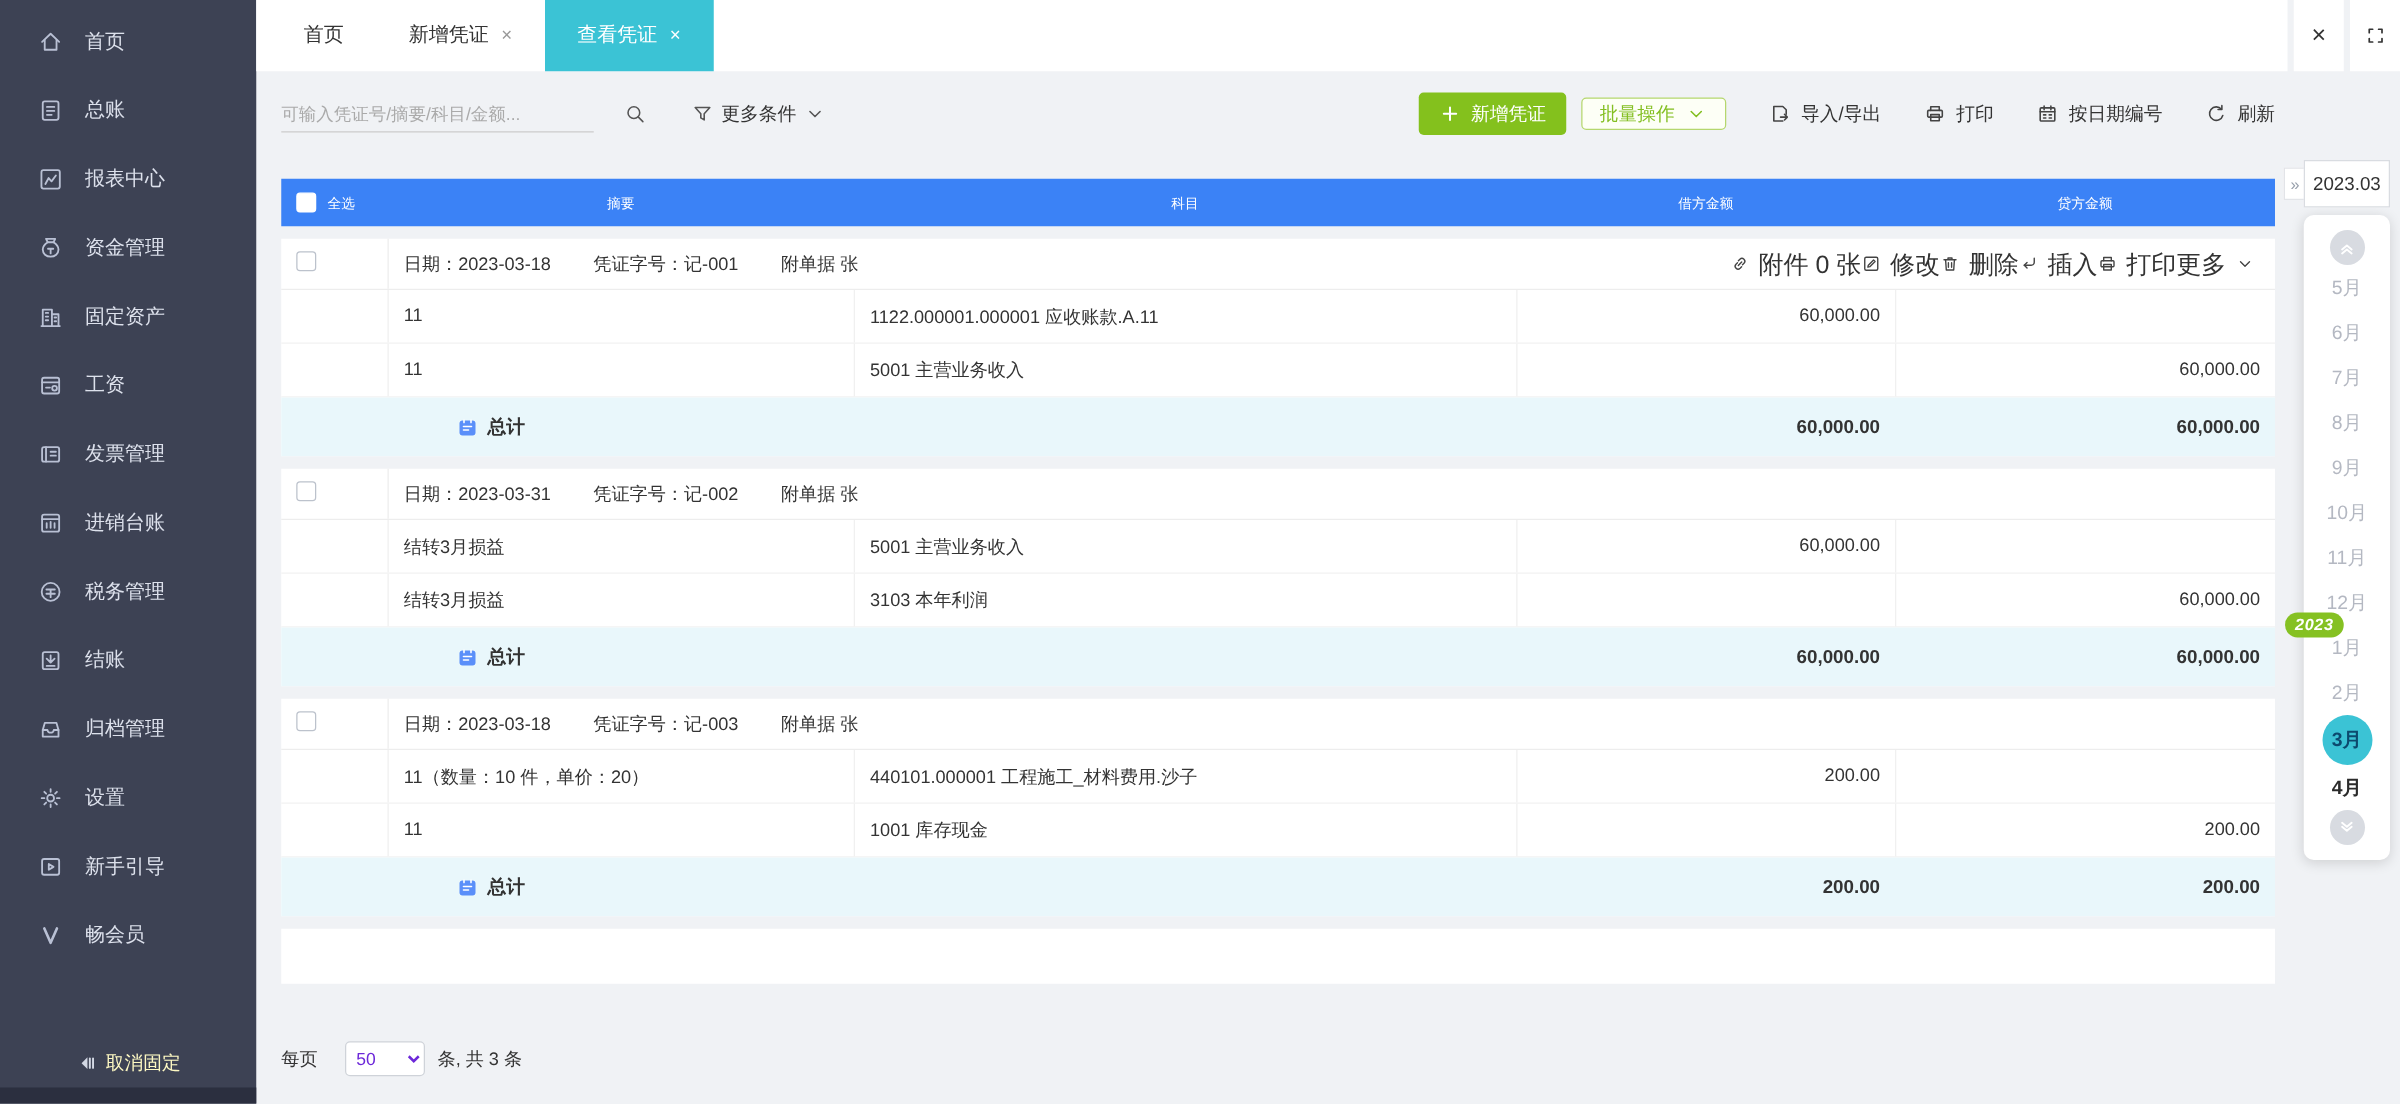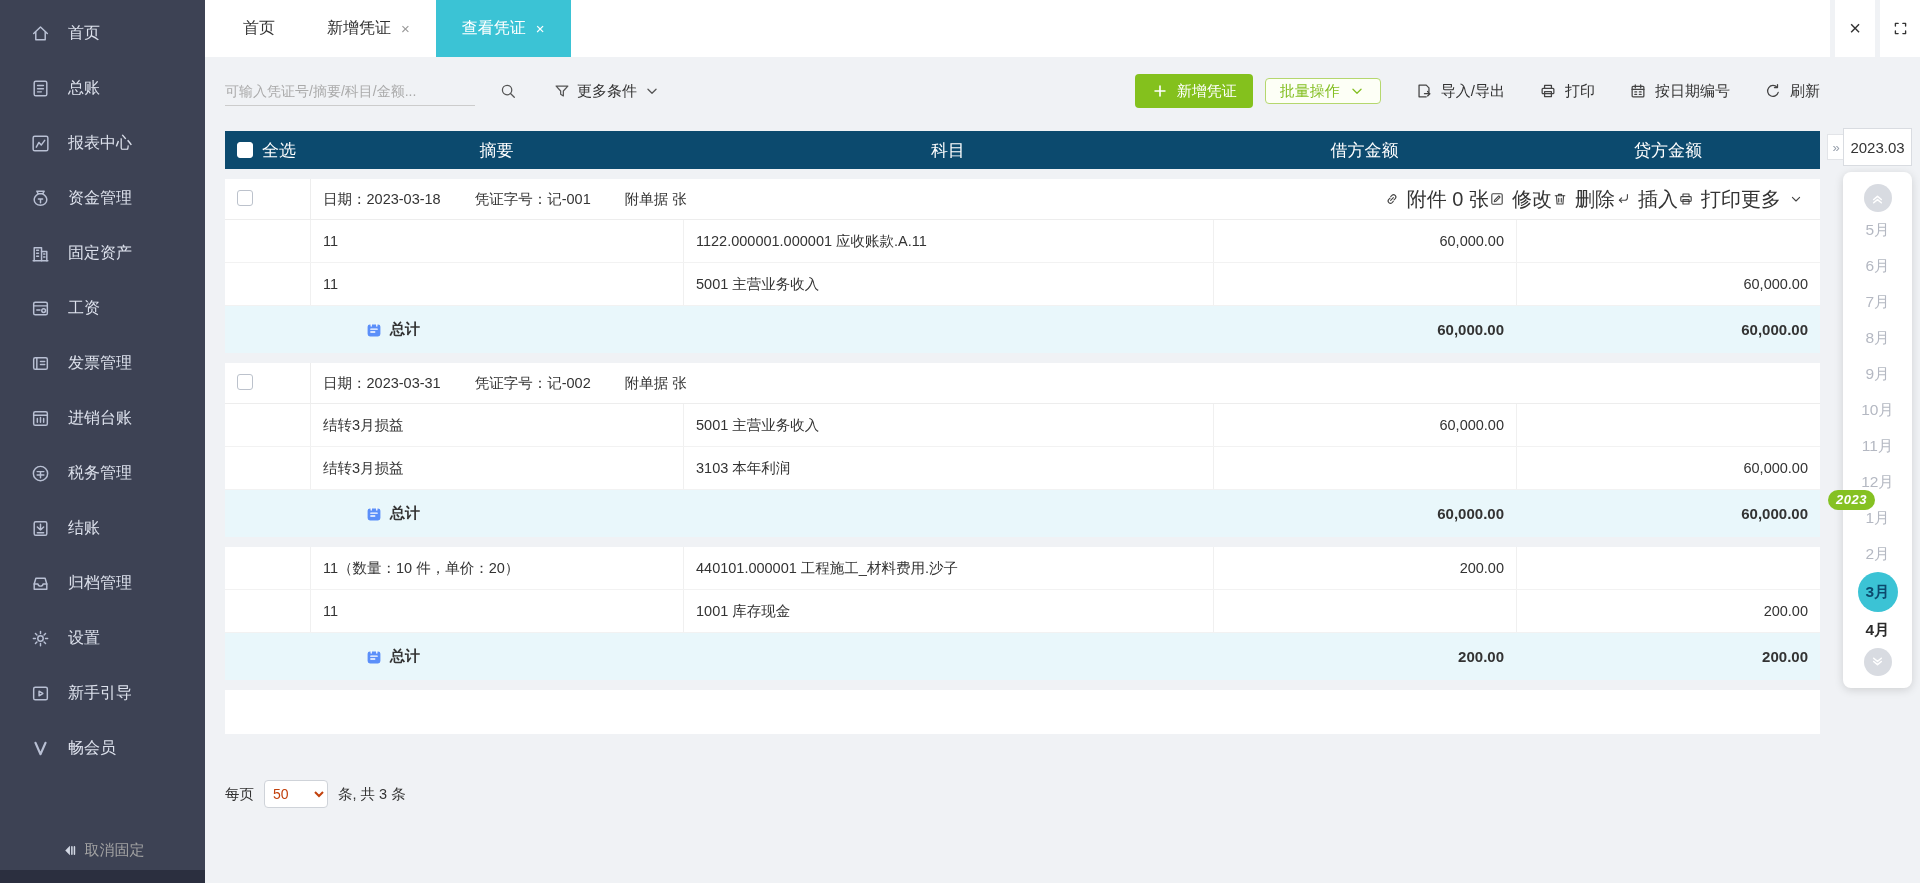--- a/index.html
+++ b/index.html
@@ -8,21 +8,21 @@
   .icon { display:inline-flex; align-items:center; justify-content:center; line-height:0; }
 
   
   .sidebar { width:205px; flex-shrink:0; background:#3d4254; display:flex; flex-direction:column; }
   .side-items { flex:1; padding-top:6px; overflow:hidden; }
   .side-item { height:55px; display:flex; align-items:center; padding-left:30px; gap:17px;
                font-size:16px; color:#dde1ec; cursor:pointer; }
   .side-item .icon { color:#b9c0d4; }
   .side-item .icon svg { width:21px; height:21px; }
   .side-unpin { height:40px; display:flex; align-items:center; justify-content:center; gap:7px;
-                font-size:15px; color:#a3a3a3; cursor:pointer; }
+                font-size:15px; color:#fef9c3; cursor:pointer; }
   .side-unpin .icon { color:#d3d8e4; }
   .side-footer { height:13px; background:#2b2f3f; }
 
   
   .main { flex:1; display:flex; flex-direction:column; position:relative; }
 
   
   .tabbar { height:57px; display:flex; align-items:stretch; flex-shrink:0; }
   .tabs { flex:1; background:#fff; display:flex; padding-left:12px; }
   .tab { padding:0 26px; display:flex; align-items:center; gap:10px; font-size:16px; cursor:pointer; white-space:nowrap; }
@@ -47,21 +47,21 @@
                display:flex; align-items:center; gap:8px; font-size:15px; cursor:pointer; font-family:inherit; }
   .btn-outline { background:#fdfff6; color:#84bf23; border:1px solid #b5d76e; border-radius:4px; height:26px;
                  padding:0 14px; margin-left:12px; display:flex; align-items:center; gap:8px; font-size:15px;
                  cursor:pointer; font-family:inherit; }
   .tool-link { margin-left:34px; display:flex; align-items:center; gap:8px; font-size:15px; cursor:pointer; color:#333; }
   .tool-link .icon { color:#444; }
 
   
   .table-area { margin:12px 100px 0 20px; width:1595px; flex-shrink:0; }
   .grid-cols { display:grid; grid-template-columns:85px 373px 530px 303px 304px; }
-  .thead { height:38px; background:#0c4a6e; color:#fff; align-items:center; font-size:17px; }
+  .thead { height:38px; background:#3b82f6; color:#fff; align-items:center; font-size:11px;margin-top:12px; }
   .th-select { display:flex; align-items:center; gap:9px; padding-left:12px; white-space:nowrap; }
   .th { text-align:center; }
   .cb { width:16px; height:16px; background:#fff; border:1px solid #bcc2cc; border-radius:3px;
         display:inline-block; cursor:pointer; flex-shrink:0; }
   .thead .cb { border-color:#fff; }
 
   .vgroup { background:#fff; margin-top:10px; }
   .vhead { display:grid; grid-template-columns:85px 1fr; height:41px; align-items:center;
            border-bottom:1px solid #ededed; font-size:14.5px; }
   .cb-cell { padding-left:12px; }
@@ -80,21 +80,21 @@
 
   .vtotal { height:47px; background:#e9f7fb; align-items:center; font-size:15px; font-weight:bold; }
   .vtotal-label { display:flex; align-items:center; gap:8px; padding-left:56px; }
   .vtotal .amt { display:flex; padding:0 12px; }
 
   .table-tail { height:44px; background:#fff; margin-top:10px; }
 
   
   .pagination { margin:46px 0 0 20px; display:flex; align-items:center; gap:10px; font-size:14.5px; }
   .pp-select { width:64px; height:28px; border:1px solid #cfd3d9; border-radius:4px; font-size:14px;
-               font-family:inherit; color:#c2410c; background:#fff; padding:0 4px; }
+               font-family:inherit; color:#6d28d9; background:#fff; padding:0 4px;margin-left:12px; }
 
   
   .period-box { position:absolute; top:128px; right:8px; width:69px; height:38px; background:#fff;
                 border:1px solid #d9dce1; display:flex; align-items:center; justify-content:center;
                 font-size:15px; z-index:5; }
   .expand-tab { position:absolute; top:134px; right:75px; width:18px; height:26px; background:#fff;
                 border:1px solid #e2e4e8; display:flex; align-items:center; justify-content:center;
                 color:#98a0ac; font-size:13px; cursor:pointer; z-index:5; }
   .month-panel { position:absolute; top:172px; right:8px; width:69px; background:#fff; border-radius:8px;
                  box-shadow:0 2px 10px rgba(0,0,0,.14); padding:12px 0 12px; display:flex;
@@ -507,20 +507,26 @@
                 </svg>
               </span>
               <span>总计</span>
             </div>
             <div></div>
             <div class="amt">60,000.00</div>
             <div class="amt">60,000.00</div>
           </div>
         </div>
         <div class="vgroup">
+          <div class="vhead">
+            <div class="cb-cell"><span class="cb"></span></div>
+            <div class="vhead-main">
+              <div class="vhead-left"><span>日期：2023-03-18</span><span>凭证字号：记-003</span><span>附单据  张</span></div>
+            </div>
+          </div>
           <div class="vrow grid-cols">
             <div class="cell first"></div>
             <div class="cell">11（数量：10 件，单价：20）</div>
             <div class="cell">440101.000001  工程施工_材料费用.沙子</div>
             <div class="cell amt">200.00</div>
             <div class="cell amt"></div>
           </div>
           <div class="vrow grid-cols">
             <div class="cell first"></div>
             <div class="cell">11</div>

